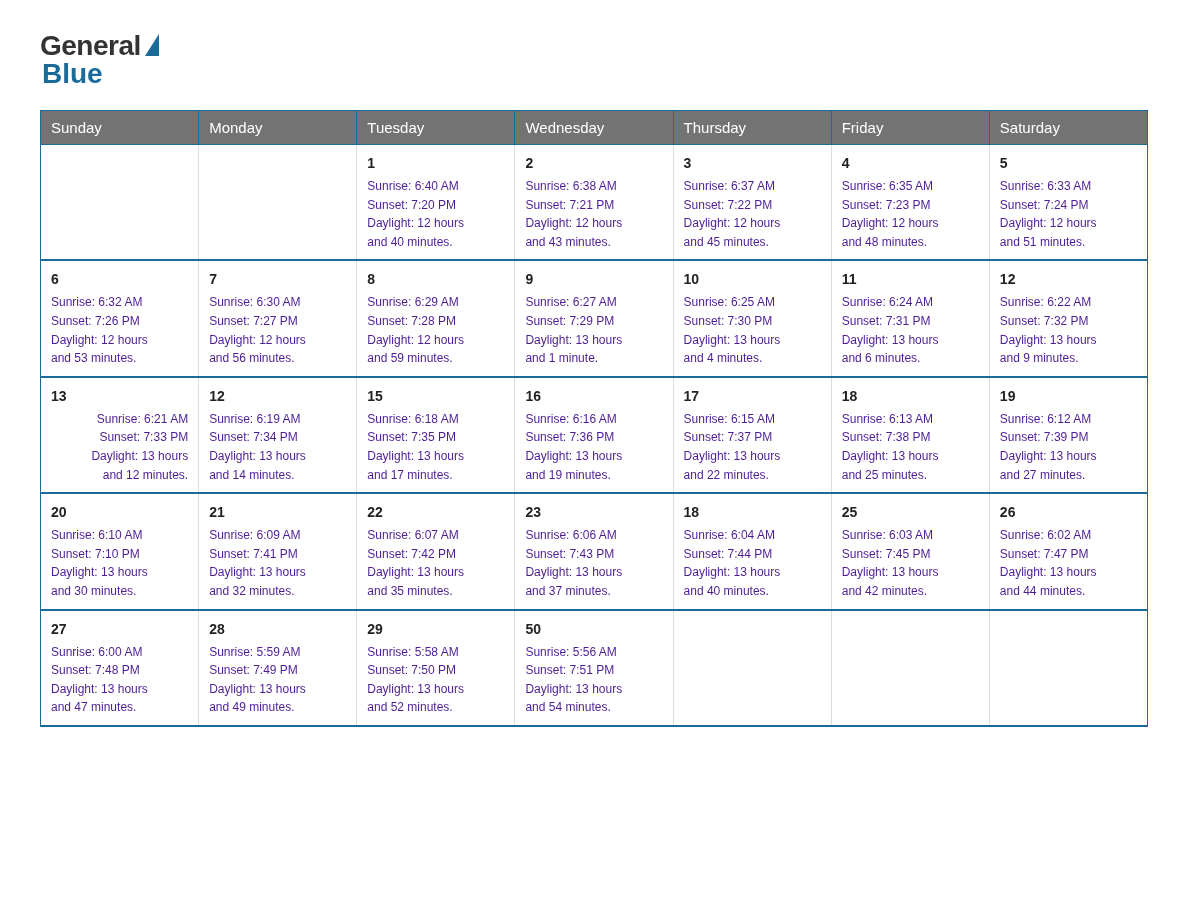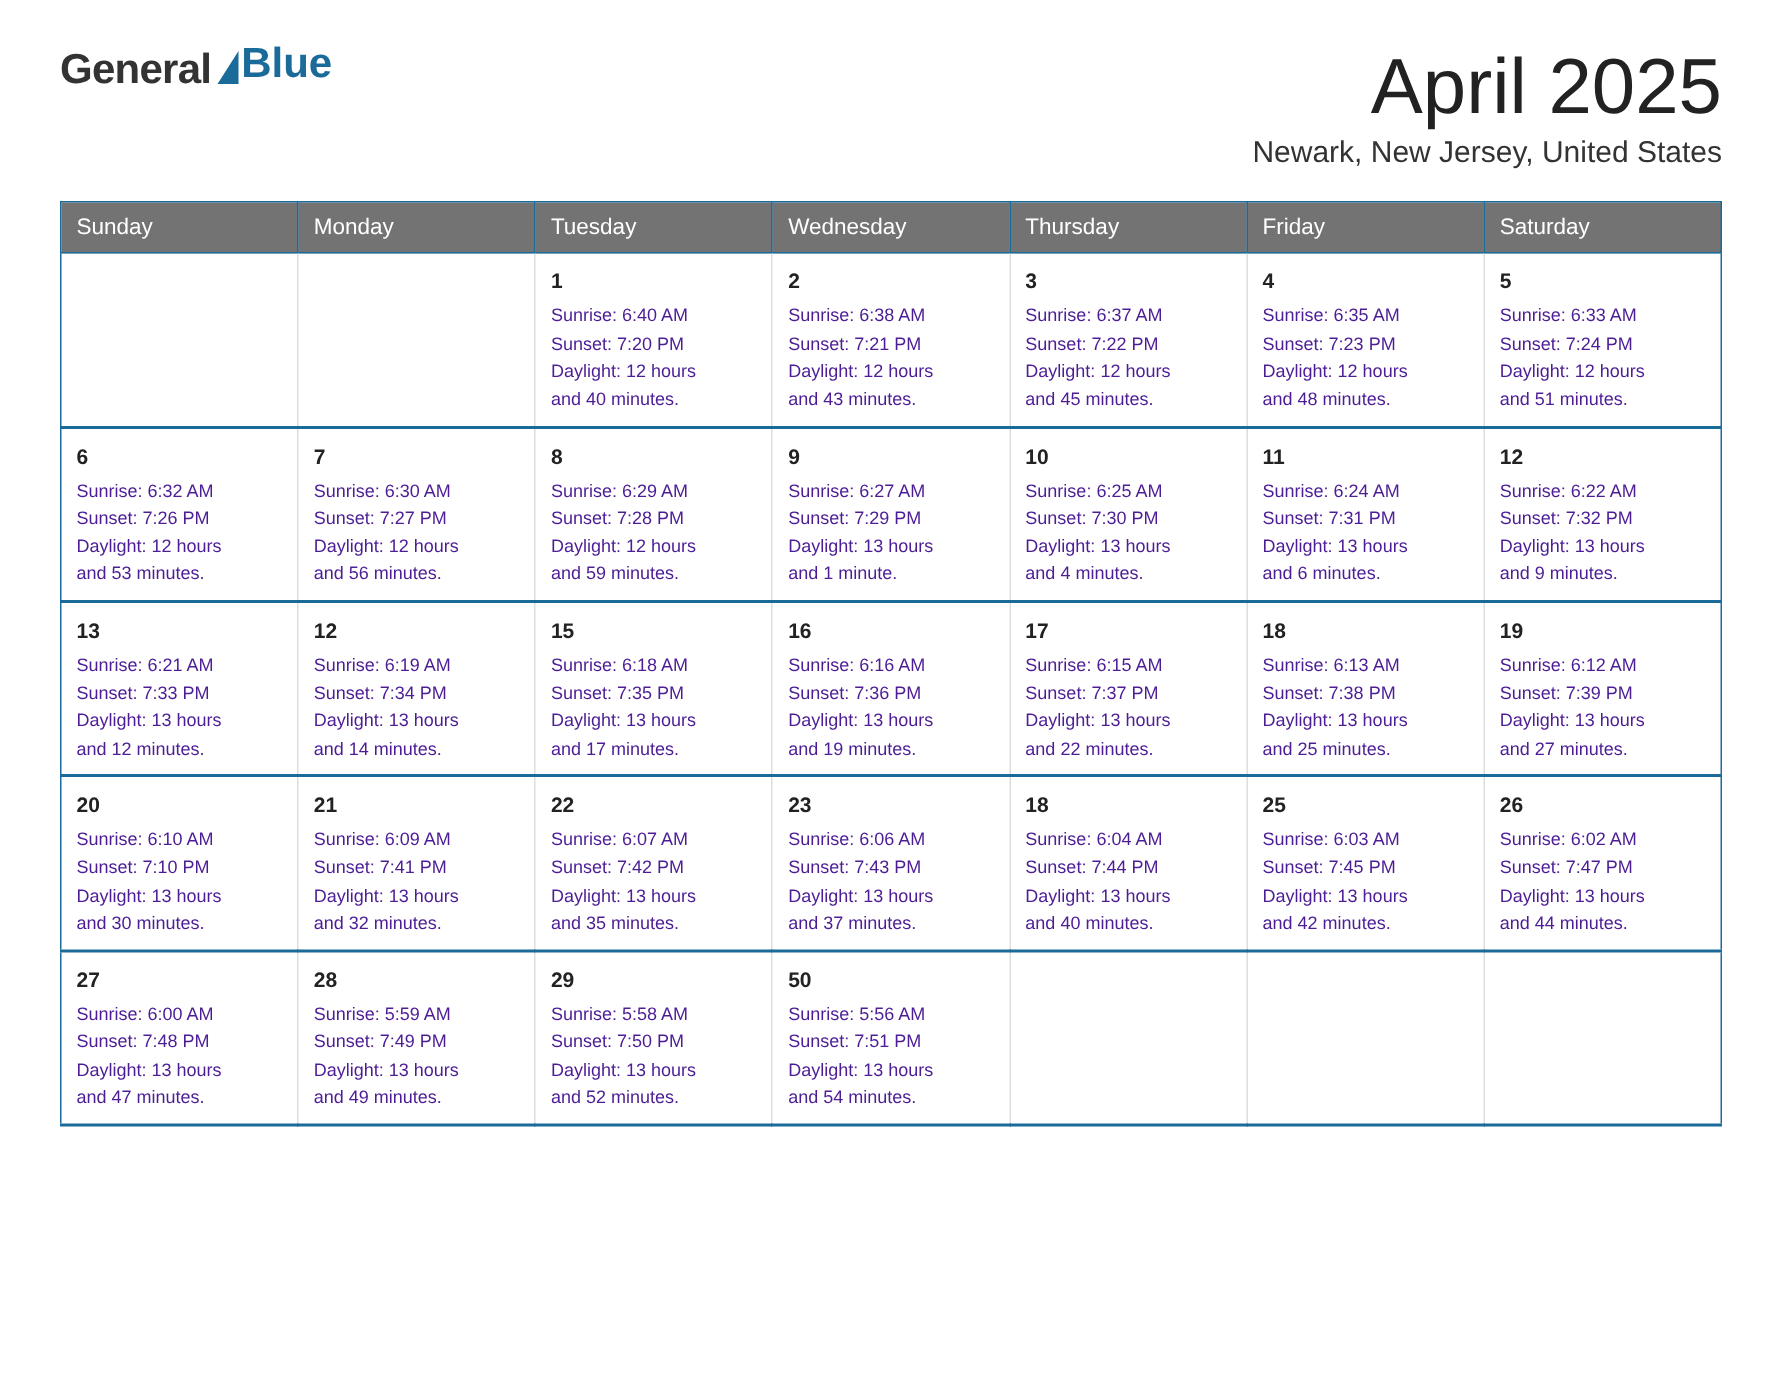--- a/index.html
+++ b/index.html
@@ -11,21 +11,21 @@
       min-height: 918px;
     }
     .header {
       display: flex;
       justify-content: space-between;
       align-items: flex-start;
       margin-bottom: 20px;
     }
     .logo {
       display: flex;
-      flex-direction: row;
+      flex-direction: column;
       align-items: flex-start;
     }
     .logo-top {
       display: flex;
       align-items: center;
     }
     .logo-general {
       font-size: 28px;
       font-weight: bold;
       color: #333;
@@ -112,24 +112,20 @@
 </head>
 <body>
 
 <div class="header">
   <div class="logo">
     <div class="logo-top">
       <span class="logo-general">General</span>
       <div class="logo-triangle"></div>
     </div>
     <span class="logo-blue">Blue</span>
-  </div>
-  <div class="title-area">
-    <div class="month-title">April 2025</div>
-    <div class="location">Newark, New Jersey, United States</div>
   </div>
 </div>
 
 <table>
   <thead>
     <tr>
     <th>Sunday</th>
         <th>Monday</th>
         <th>Tuesday</th>
         <th>Wednesday</th>
@@ -225,21 +221,21 @@
           <span class="day-num">12</span>
           <div class="day-info" style="white-space: pre-line;">Sunrise: 6:22 AM
 Sunset: 7:32 PM
 Daylight: 13 hours
 and 9 minutes.</div>
         </td>
       </tr>
       <tr>
         <td>
           <span class="day-num">13</span>
-          <div class="day-info" style="white-space: pre-line;">Sunrise: 6:21 AM
+          <div class="day-info" style="white-space: pre-line; text-align: right;">Sunrise: 6:21 AM
 Sunset: 7:33 PM
 Daylight: 13 hours
 and 12 minutes.</div>
         </td>
         <td>
           <span class="day-num">12</span>
           <div class="day-info" style="white-space: pre-line;">Sunrise: 6:19 AM
 Sunset: 7:34 PM
 Daylight: 13 hours
 and 14 minutes.</div>

